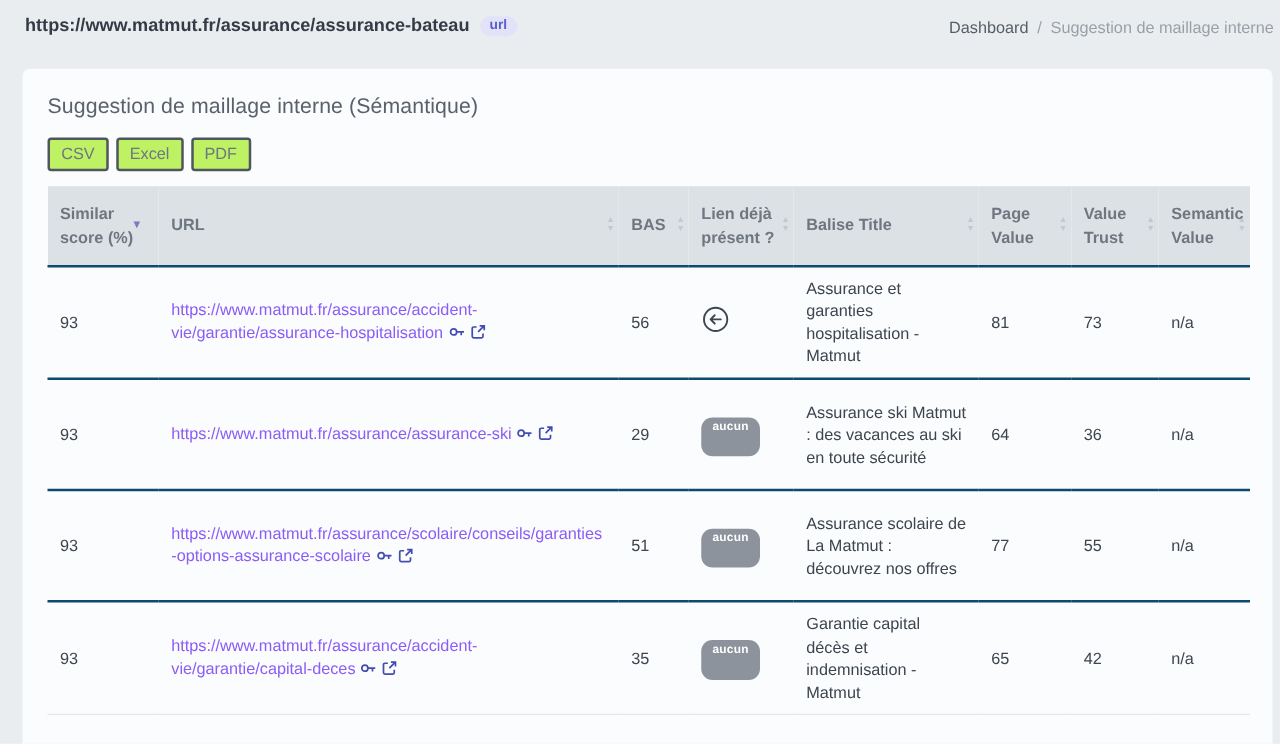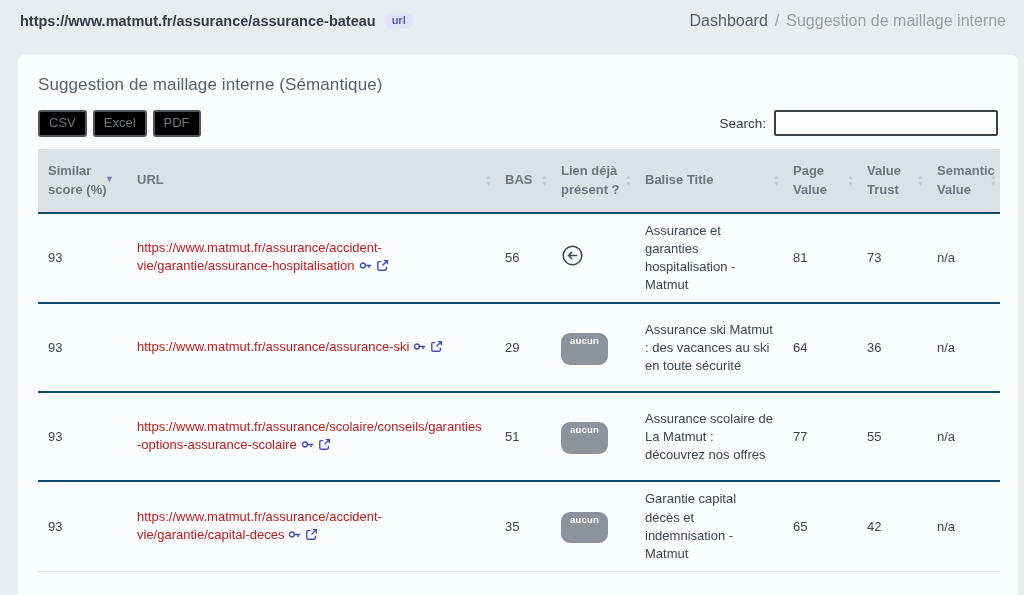--- a/index.html
+++ b/index.html
@@ -8,44 +8,44 @@
     font-family: "Liberation Sans", sans-serif;
     background: #eaedef;
     position: relative;
     color: #3d454f;
   }
 
   
   .topbar {
     position: absolute; top: 0; left: 0; right: 0; height: 42px;
     display: flex; align-items: center; justify-content: space-between;
-    padding: 0 18px 0 20px;
+    padding: 0 5px 0 20px;
   }
   .topbar-left { display: flex; align-items: center; gap: 8px; }
   .page-url { font-size: 14.5px; font-weight: 700; color: #343b46; }
   .url-badge {
     background: #e2e3f8; color: #585ecb; font-size: 11px; font-weight: 700;
     padding: 2px 8px 3px; border-radius: 9px; line-height: 1;
   }
-  .breadcrumb { font-size: 16px; color: #99a0a8; display: flex; gap: 7px; align-items: flex-end; }
+  .breadcrumb { font-size: 13px; color: #99a0a8; display: flex; gap: 7px; align-items: flex-end; }
   .breadcrumb .crumb-root { color: #555e68; }
 
   
   .card {
     position: absolute; left: 18px; right: 6px; top: 55px; bottom: -12px;
     background: #fbfcfd; border-radius: 6px;
     padding: 20px;
   }
   .card-title { font-size: 17px; color: #59626c; font-weight: 400; letter-spacing: .1px; }
 
   .toolbar { margin-top: 15px; display: flex; align-items: center; }
   .export-group { display: flex; gap: 6px; }
   .btn {
     font-family: "Liberation Sans", sans-serif;
-    font-size: 13px; color: #6b7681; background: #000000;
+    font-size: 13px; color: #6b7681; background: #bef264;
     border: 2px solid #4f565e; border-radius: 3px;
     padding: 3px 9px 4px; cursor: pointer; line-height: 1.2;
   }
   .search-wrap { margin-left: auto; display: flex; align-items: center; gap: 8px; }
   .search-label { font-size: 13.5px; color: #32383f; }
   .search-input {
     width: 224px; height: 26px; border: 2px solid #3a4148; border-radius: 2px;
     background: #fdfdfd; font-size: 13px; padding: 0 6px;
     font-family: "Liberation Sans", sans-serif;
   }
@@ -77,21 +77,21 @@
   }
 
   tbody td {
     background: #fbfcfd; border-top: 2px solid #0c4a6e;
     font-size: 13px; color: #3d454f; vertical-align: middle;
     padding: 8px 10px; line-height: 1.4;
   }
   tbody tr { height: 89px; }
   tbody tr:last-child td { border-bottom: 1px solid #e4e7ea; }
 
-  a.url-link { color: #b91c1c; text-decoration: none; word-break: break-word; cursor: pointer; }
+  a.url-link { color: #8b5cf6; text-decoration: none; word-break: break-word; cursor: pointer; }
   .inline-icon { display: inline-block; vertical-align: -2px; margin-left: 4px; }
 
   .badge-aucun {
     display: inline-block; background: #8c939d; color: #ffffff;
     font-size: 9.5px; font-weight: 700; letter-spacing: .2px;
     padding: 3px 9px 19px; border-radius: 9px; line-height: 1;
   }
   .link-present-icon { display: inline-block; cursor: pointer; }
 </style>
 </head>
@@ -110,24 +110,20 @@
 </div>
 
 <div class="card">
   <div class="card-title">Suggestion de maillage interne (Sémantique)</div>
 
   <div class="toolbar">
     <div class="export-group">
       <button class="btn">CSV</button>
       <button class="btn">Excel</button>
       <button class="btn">PDF</button>
-    </div>
-    <div class="search-wrap">
-      <span class="search-label">Search:</span>
-      <input class="search-input" type="text" value="" style="">
     </div>
   </div>
 
   <table>
     <colgroup>
       <col class="col-score">
         <col class="col-url">
         <col class="col-bas">
         <col class="col-lien">
       <col class="col-balise">

